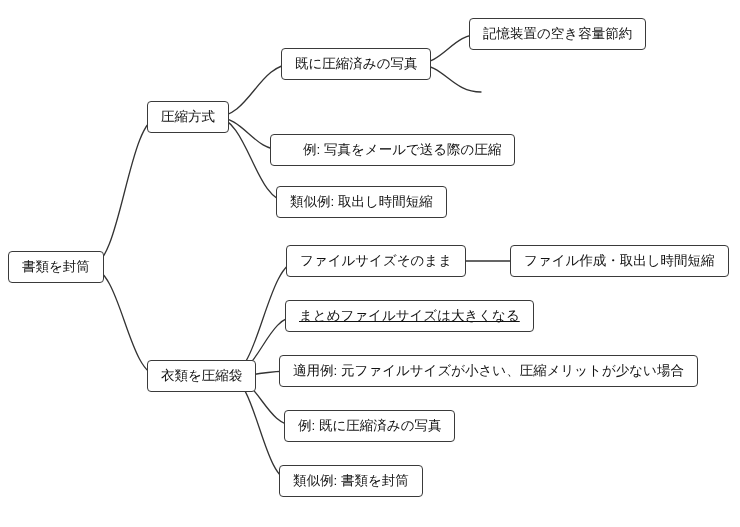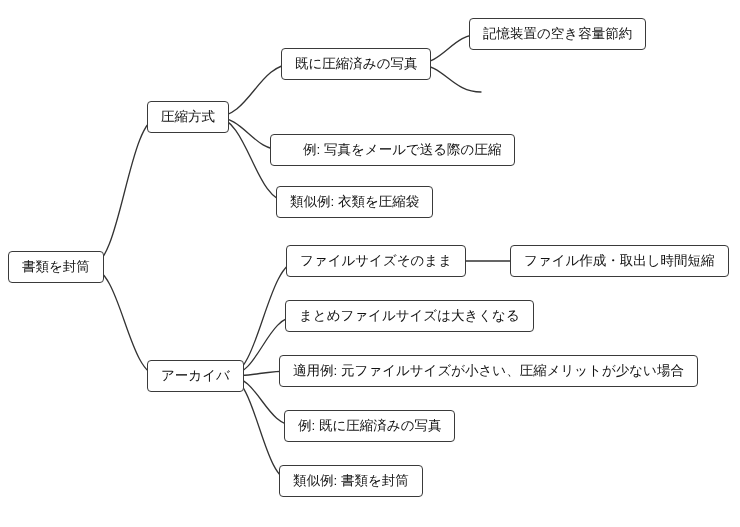--- a/index.html
+++ b/index.html
@@ -61,27 +61,27 @@
     <path d="M228,376 C259,376 266,316 297,316"></path>
     <path d="M228,376 C256,376 263,371 291,371"></path>
     <path d="M228,376 C259,376 265,426 296,426"></path>
     <path d="M228,376 C256,376 263,481 291,481"></path>
     <path d="M435,261 L522,261"></path>
   </svg>
 
   <div class="node" style="left:8px;   top:251px;">書類を封筒</div>
 
   <div class="node" style="left:147px; top:101px;">圧縮方式</div>
-  <div class="node" style="left:147px; top:360px;">アーカイバ</div>
+  <div class="node" style="left:147px; top:360px;">衣類を圧縮袋</div>
 
   <div class="node" style="left:281px; top:48px;">既に圧縮済みの写真</div>
   <div class="node" style="left:469px; top:18px;">記憶装置の空き容量節約</div>
   <div class="node" style="left:270px; top:134px;padding-left:32px;">例: 写真をメールで送る際の圧縮</div>
-  <div class="node" style="left:276px; top:186px;">類似例: 衣類を圧縮袋</div>
+  <div class="node" style="left:276px; top:186px;">類似例: 取出し時間短縮</div>
 
   <div class="node" style="left:286px; top:245px;">ファイルサイズそのまま</div>
   <div class="node" style="left:510px; top:245px;">ファイル作成・取出し時間短縮</div>
-  <div class="node" style="left:285px; top:300px;">まとめファイルサイズは大きくなる</div>
+  <div class="node" style="left:285px; top:300px;text-decoration:underline;">まとめファイルサイズは大きくなる</div>
   <div class="node" style="left:279px; top:355px;">適用例: 元ファイルサイズが小さい、圧縮メリットが少ない場合</div>
   <div class="node" style="left:284px; top:410px;">例: 既に圧縮済みの写真</div>
   <div class="node" style="left:279px; top:465px;">類似例: 書類を封筒</div>
 
 </div>
 
 </body></html>

